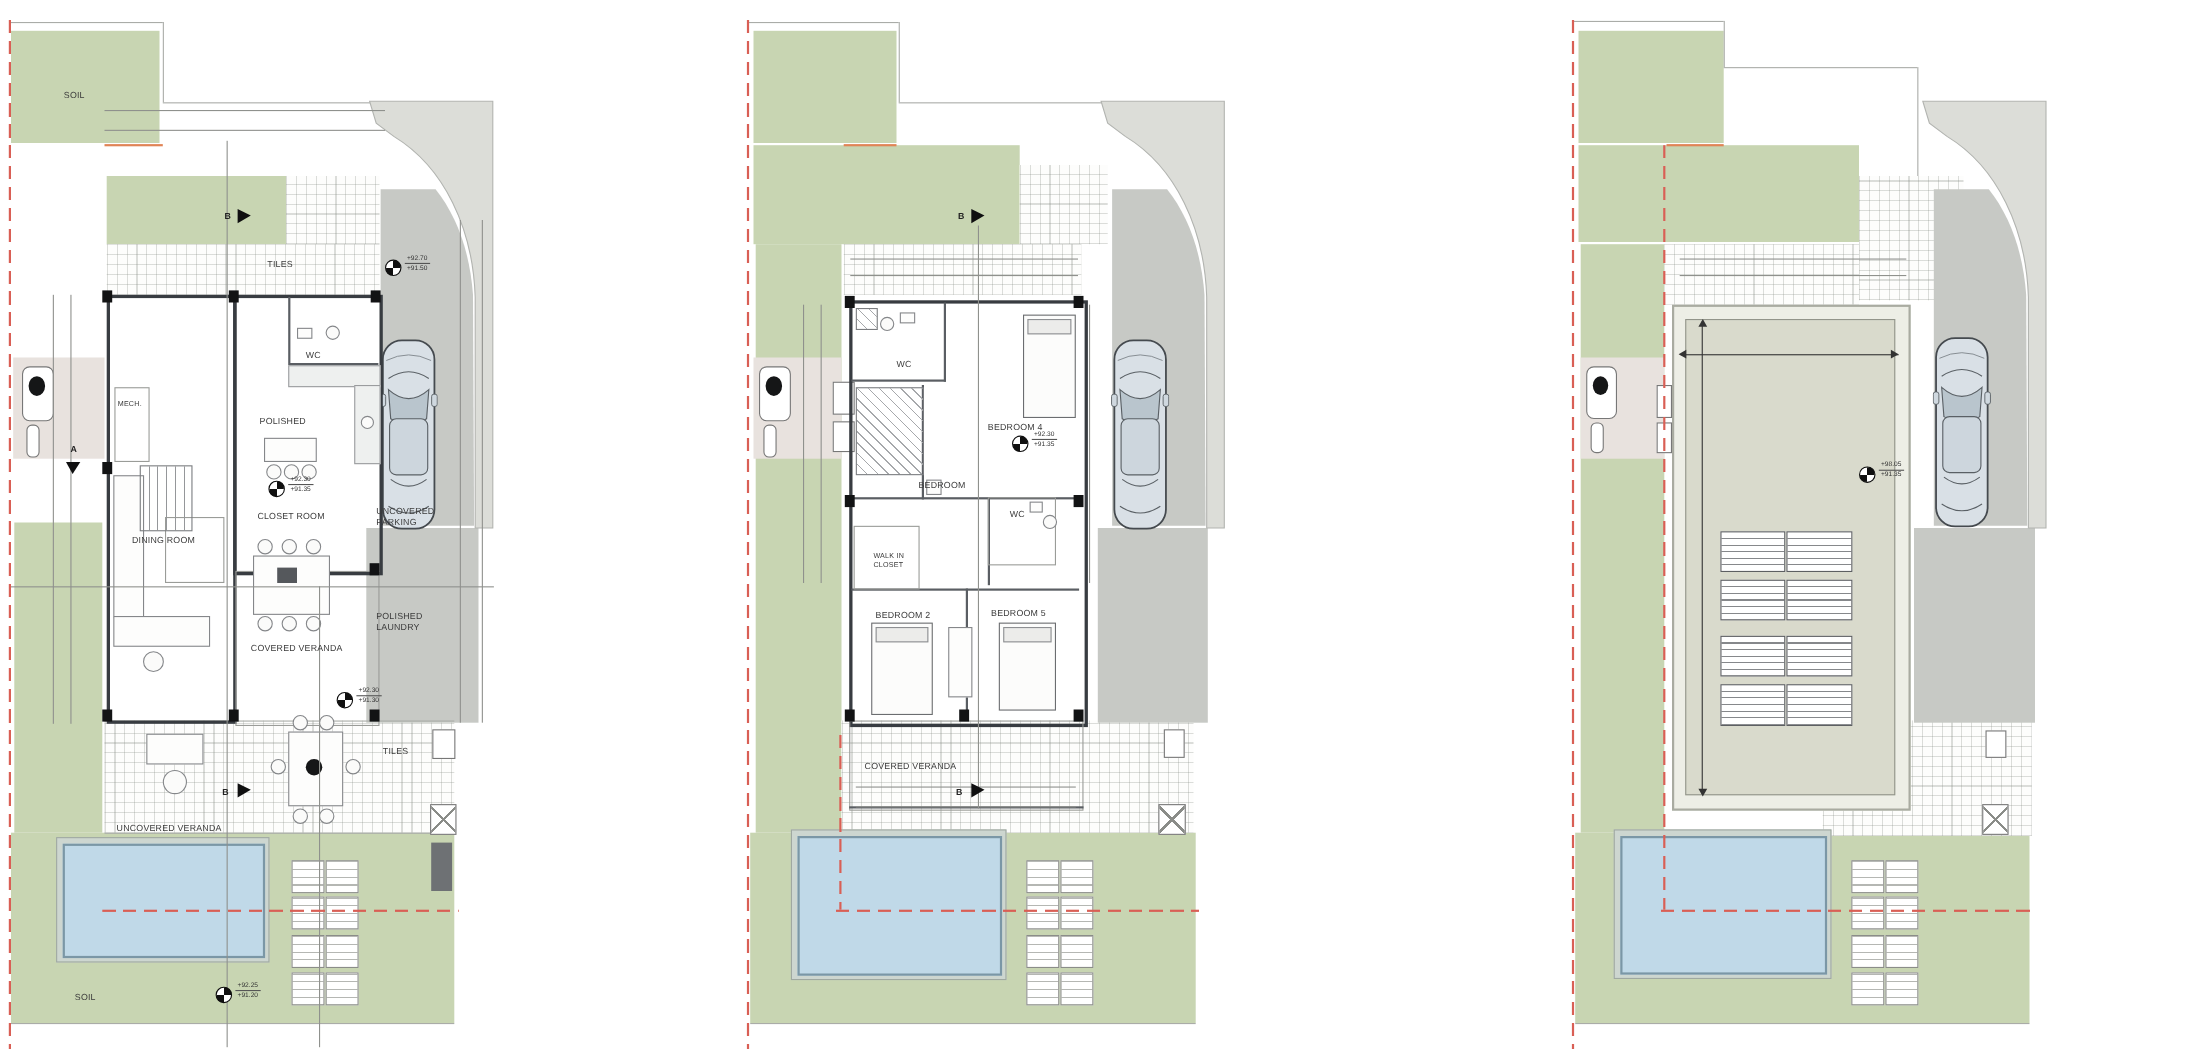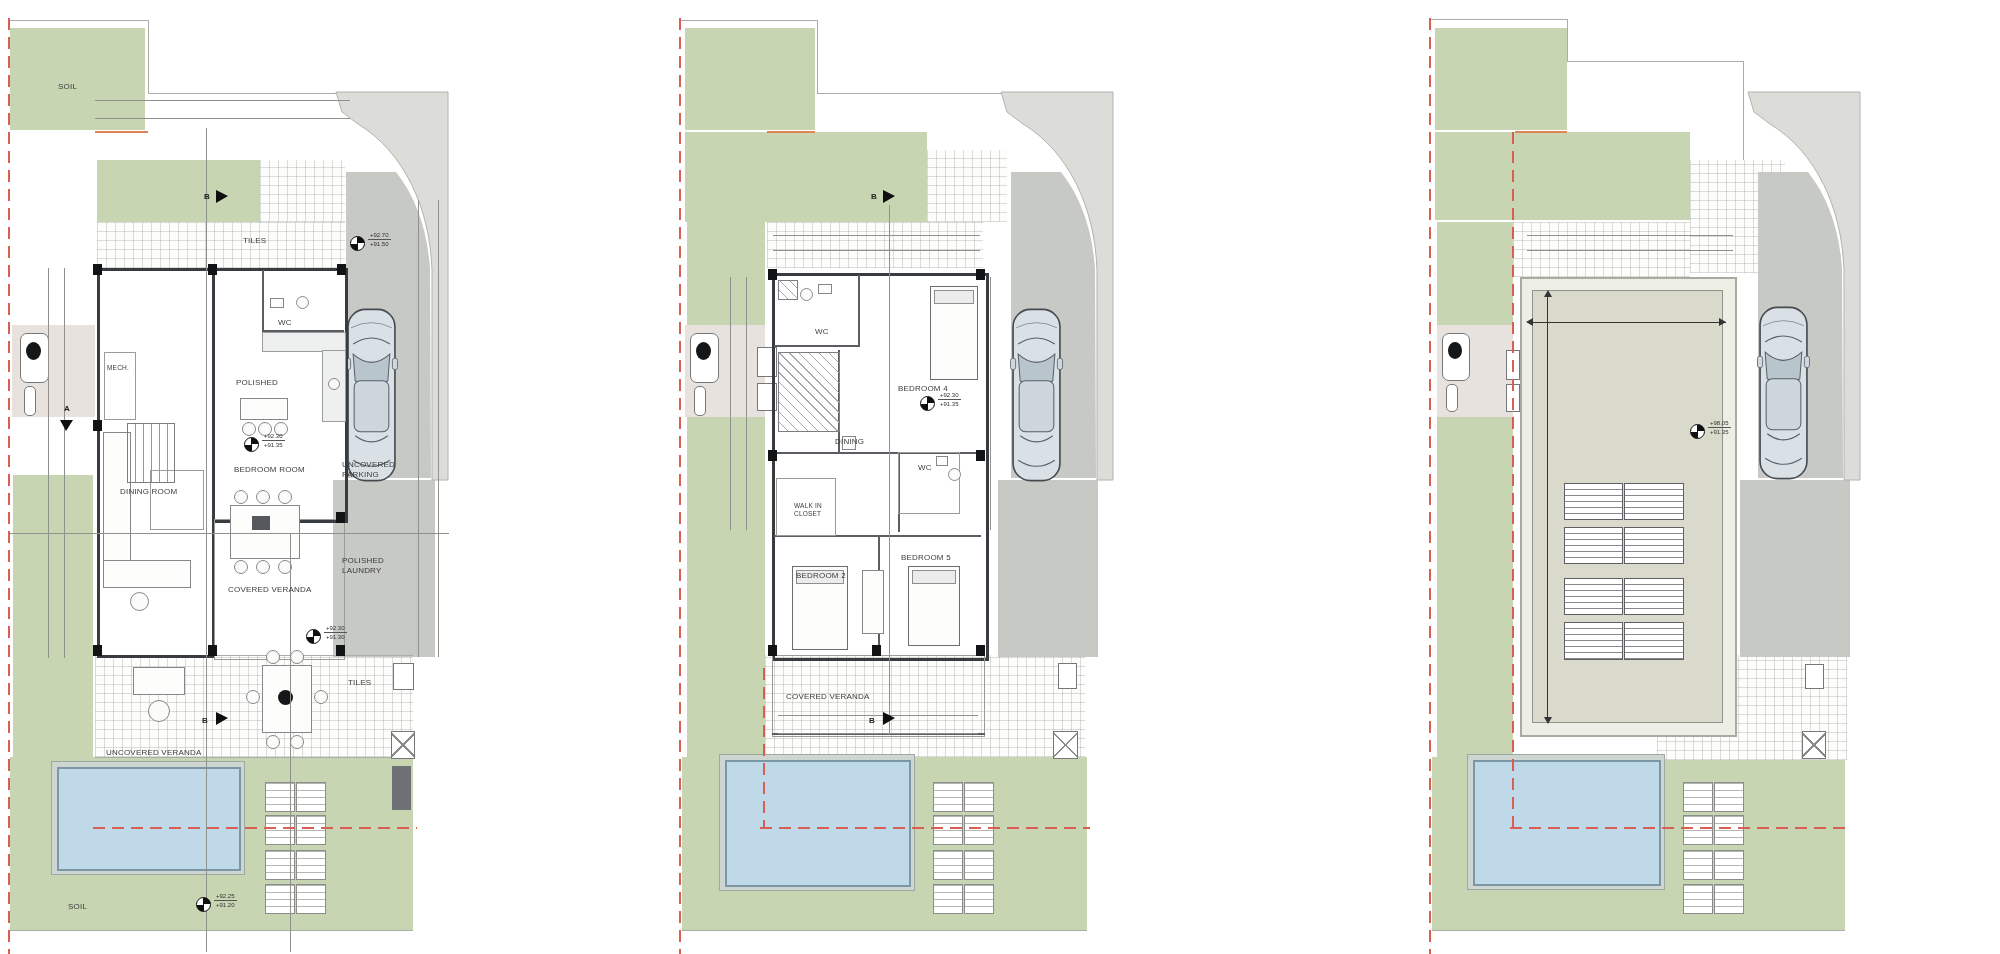--- a/index.html
+++ b/index.html
@@ -343,21 +343,21 @@
     <div class="dim z10" style="left:778px;top:733px;width:200px;height:1px"></div>
     <div class="dim z10" style="left:1527px;top:235px;width:206px;height:1px"></div>
     <div class="dim z10" style="left:1527px;top:250px;width:206px;height:1px"></div>
   </div>
 
   <div class="lbl" style="left:58px;top:82px">SOIL</div>
   <div class="lbl" style="left:243px;top:236px">TILES</div>
   <div class="lbl" style="left:278px;top:318px">WC</div>
   <div class="lbl tiny" style="left:107px;top:364px">MECH.</div>
   <div class="lbl" style="left:236px;top:378px">POLISHED</div>
-  <div class="lbl" style="left:234px;top:465px">BEDROOM ROOM</div>
+  <div class="lbl" style="left:234px;top:465px">CLOSET ROOM</div>
   <div class="lbl" style="left:120px;top:487px">DINING ROOM</div>
   <div class="lbl" style="left:228px;top:585px">COVERED VERANDA</div>
   <div class="lbl" style="left:342px;top:460px">UNCOVERED
 PARKING</div>
   <div class="lbl" style="left:342px;top:556px">POLISHED
 LAUNDRY</div>
   <div class="lbl" style="left:348px;top:678px">TILES</div>
   <div class="lbl" style="left:106px;top:748px">UNCOVERED VERANDA</div>
   <div class="lbl" style="left:68px;top:902px">SOIL</div>
 
@@ -392,25 +392,25 @@
 
   <div class="seclbl" style="left:204px;top:192px">B</div>
   <div class="triR" style="left:216px;top:190px"></div>
   <div class="seclbl" style="left:64px;top:404px">A</div>
   <div class="triD" style="left:60px;top:420px"></div>
   <div class="seclbl" style="left:202px;top:716px">B</div>
   <div class="triR" style="left:216px;top:712px"></div>
 
   <div class="lbl" style="left:815px;top:327px">WC</div>
   <div class="lbl" style="left:898px;top:384px">BEDROOM 4</div>
-  <div class="lbl" style="left:835px;top:437px">DINING</div>
+  <div class="lbl" style="left:835px;top:437px">BEDROOM</div>
   <div class="lbl" style="left:918px;top:463px">WC</div>
   <div class="lbl tiny" style="left:794px;top:502px">WALK IN
 CLOSET</div>
-  <div class="lbl" style="left:796px;top:571px">BEDROOM 2</div>
+  <div class="lbl" style="left:796px;top:555px">BEDROOM 2</div>
   <div class="lbl" style="left:901px;top:553px">BEDROOM 5</div>
   <div class="lbl" style="left:786px;top:692px">COVERED VERANDA</div>
 
   <div class="lvl" style="left:920px;top:392px">
     <span class="glyph"></span>
     <span class="vals">
         <span class="t">+92.30</span>
         <span class="bm">+91.35</span>
       </span>
   </div>

